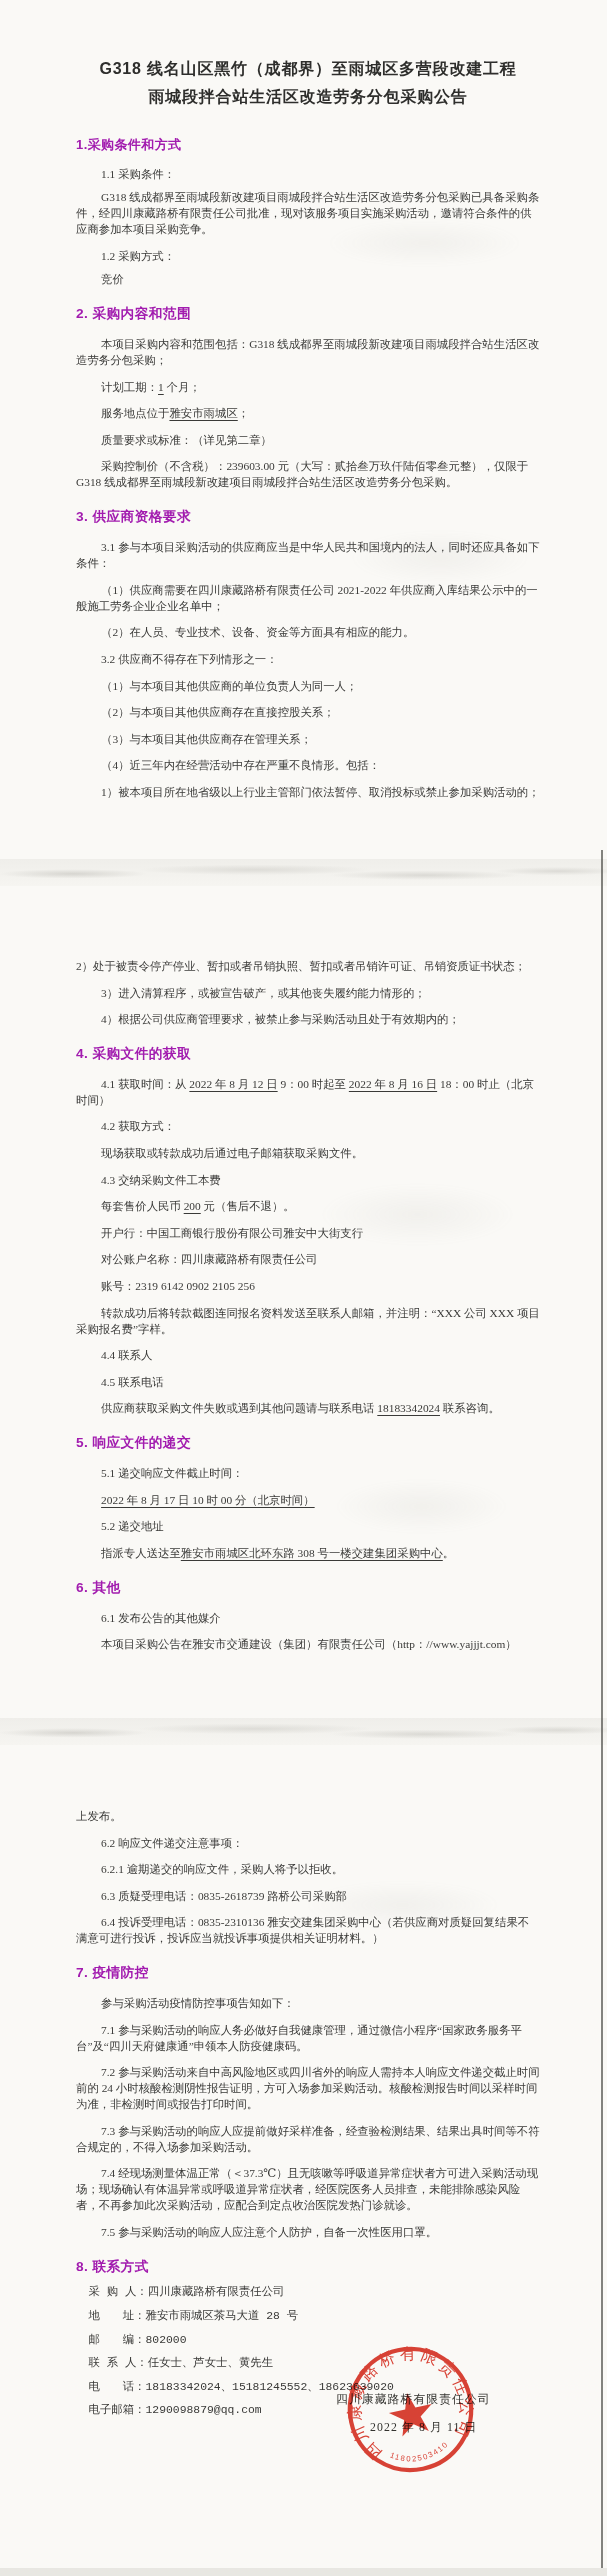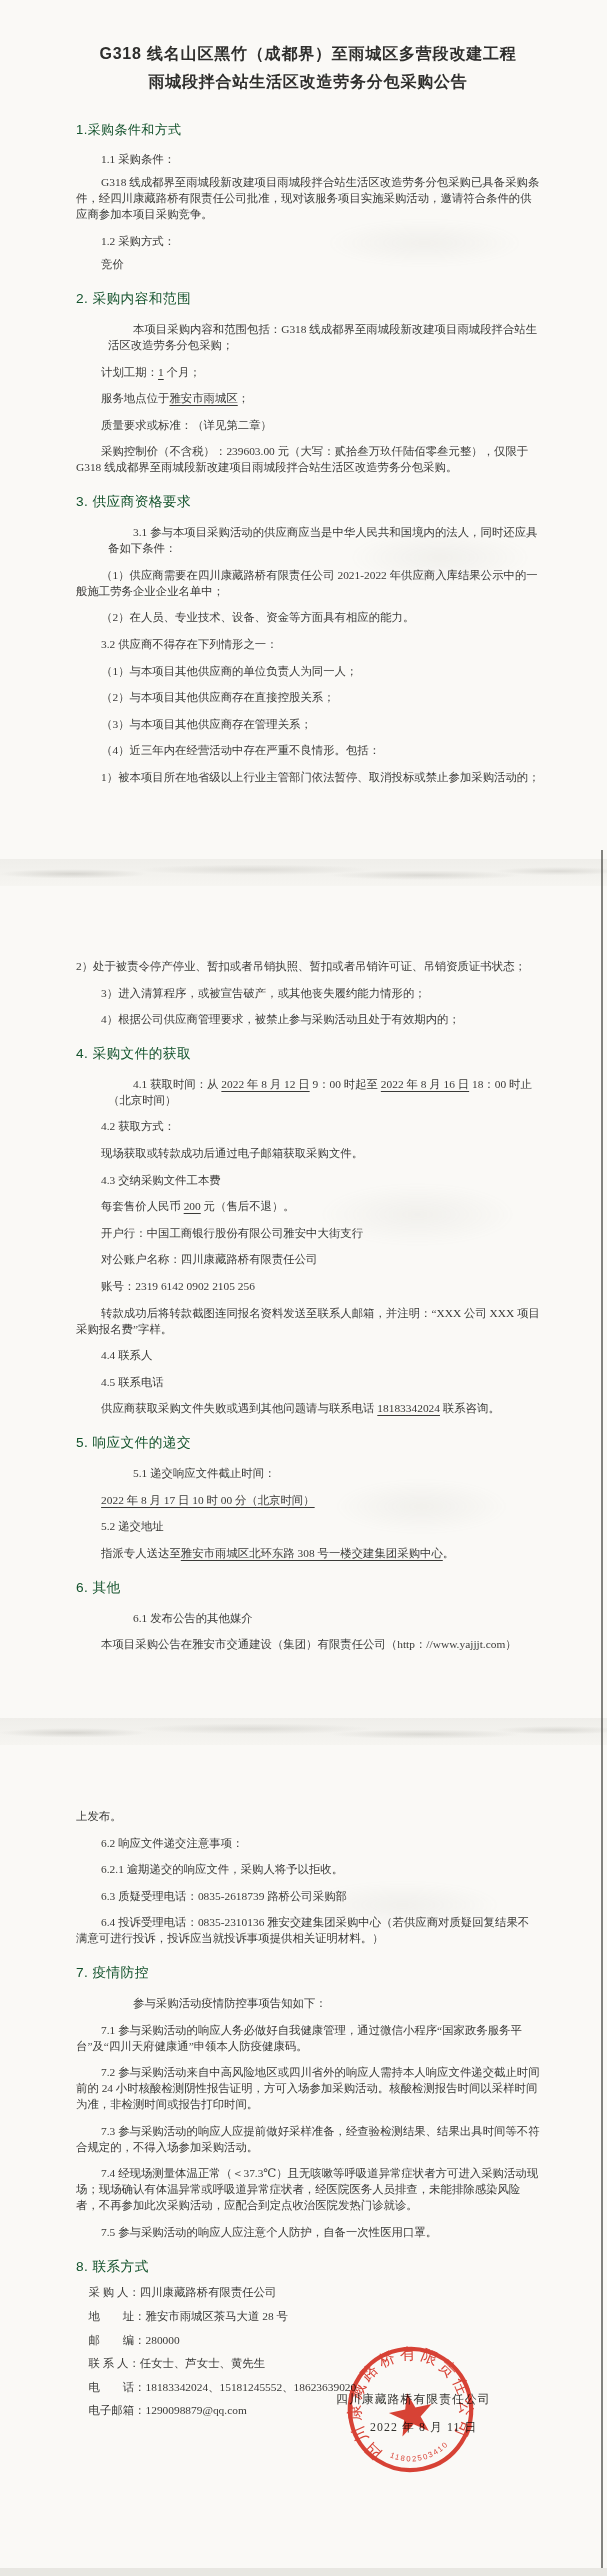--- a/index.html
+++ b/index.html
@@ -4,45 +4,45 @@
 <style>
   html,body{margin:0;padding:0;background:#f2f1ee;}
   .scan{
     position:relative;width:607px;height:2576px;margin:0 auto;
     background:#faf9f6;overflow:hidden;
     font-family:"Liberation Serif","DejaVu Serif",serif;
     color:#3a3a38;
   }
   .page{position:absolute;left:0;width:607px;box-sizing:border-box;
     padding-left:76px;padding-right:67px;}
-  .pg1{top:0;height:859px;padding-top:40px;}
+  .pg1{top:0;height:859px;padding-top:55px;}
   .pg2{top:914px;height:831px;padding-top:44px;}
   .pg3{top:1761px;height:831px;padding-top:47px;}
   .sep{position:absolute;left:0;width:607px;height:27px;
     background:
       radial-gradient(106px 6.8px at 12% 55%, rgba(140,138,130,.28), transparent 70%),
       radial-gradient(167px 7.6px at 42% 40%, rgba(140,138,130,.20), transparent 70%),
       radial-gradient(137px 6.8px at 70% 60%, rgba(140,138,130,.24), transparent 70%),
       radial-gradient(91px 6px at 92% 45%, rgba(140,138,130,.22), transparent 70%),
       linear-gradient(#efeeea,#f6f5f1);}
   .sep1{top:859px;}
   .sep2{top:1718px;}
   .edge-line{position:absolute;top:850px;bottom:0;left:601px;width:2.3px;
     background:rgba(90,90,86,.75);}
   .bottom-band{position:absolute;left:0;top:2568px;width:607px;height:7.6px;
     background:#e8e7e2;}
   .title{ text-align:center;font-family:"Liberation Sans","DejaVu Sans",sans-serif;
     font-weight:bold;font-size:16px;line-height:28px;color:#2e2e2c;letter-spacing:0.8px;}
-  .h{font-family:"Liberation Sans","DejaVu Sans",sans-serif;font-weight:normal;
-    font-size:13.7px;line-height:20px;color:#14532d;margin:16.7px 0 0;letter-spacing:0.4px;}
+  .h{font-family:"Liberation Sans","DejaVu Sans",sans-serif;font-weight:bold;
+    font-size:13.7px;line-height:20px;color:#a21caf;margin:16.7px 0 0;letter-spacing:0.4px;}
   .h1st{margin-top:24px;font-size:13px;}
   .p{margin:10.6px 0 0;font-size:11.4px;line-height:16px;text-indent:2.2em;}
   .noind{text-indent:0;}
-  .mt10{margin-top:7.6px;} .mt16{margin-top:12px;margin-left:32px;} .mt20{}
-  .contact{margin:7.6px 0 0;font-size:11.4px;line-height:16px;text-indent:0;padding-left:1.1em;}
+  .mt10{margin-top:7.6px;} .mt16{margin-top:12px;} .mt20{}
+  .contact{margin:7.6px 0 0;font-size:11.4px;line-height:16px;text-indent:0;padding-left:1.1em;font-family:Liberation Mono, monospace;}
   .u{text-decoration:underline;text-underline-offset:3px;}
   .ghost{position:absolute;border-radius:50%;filter:blur(3px);opacity:.5;pointer-events:none;
     background:radial-gradient(closest-side, rgba(150,148,140,.18), transparent);}
   .sig{position:absolute;font-size:11.8px;color:#33332f;letter-spacing:1.1px;white-space:nowrap;}
   .sig-company{left:336px;top:2392px;}
   .sig-date{left:354px;top:2420px;margin-left:16px;}
   .stamp{position:absolute;left:343px;top:2342px;width:135px;height:135px;
     opacity:.88;mix-blend-mode:multiply;}
   .stamp text{font-family:"Liberation Sans","DejaVu Sans",sans-serif;}
 </style>
@@ -133,21 +133,21 @@
     <p class="p mt16">参与采购活动疫情防控事项告知如下：</p>
     <p class="p">7.1 参与采购活动的响应人务必做好自我健康管理，通过微信小程序“国家政务服务平台”及“四川天府健康通”申领本人防疫健康码。</p>
     <p class="p">7.2 参与采购活动来自中高风险地区或四川省外的响应人需持本人响应文件递交截止时间前的 24 小时核酸检测阴性报告证明，方可入场参加采购活动。核酸检测报告时间以采样时间为准，非检测时间或报告打印时间。</p>
     <p class="p">7.3 参与采购活动的响应人应提前做好采样准备，经查验检测结果、结果出具时间等不符合规定的，不得入场参加采购活动。</p>
     <p class="p">7.4 经现场测量体温正常（＜37.3℃）且无咳嗽等呼吸道异常症状者方可进入采购活动现场；现场确认有体温异常或呼吸道异常症状者，经医院医务人员排查，未能排除感染风险者，不再参加此次采购活动，应配合到定点收治医院发热门诊就诊。</p>
     <p class="p">7.5 参与采购活动的响应人应注意个人防护，自备一次性医用口罩。</p>
 
     <div class="h">8.  联系方式</div>
     <p class="contact mt16">采 购 人：四川康藏路桥有限责任公司</p>
     <p class="contact">地　　址：雅安市雨城区茶马大道 28 号</p>
-    <p class="contact">邮　　编：280000</p>
+    <p class="contact">邮　　编：802000</p>
     <p class="contact">联 系 人：任女士、芦女士、黄先生</p>
     <p class="contact">电　　话：18183342024、15181245552、18623639020</p>
     <p class="contact">电子邮箱：1290098879@qq.com</p>
   </div>
 
   <div class="sig sig-company">四川康藏路桥有限责任公司</div>
   <div class="sig sig-date">2022 年 8 月 11 日</div>
 
   <svg class="stamp" viewBox="-88 -88 176 176">
     <g transform="rotate(-12)">

